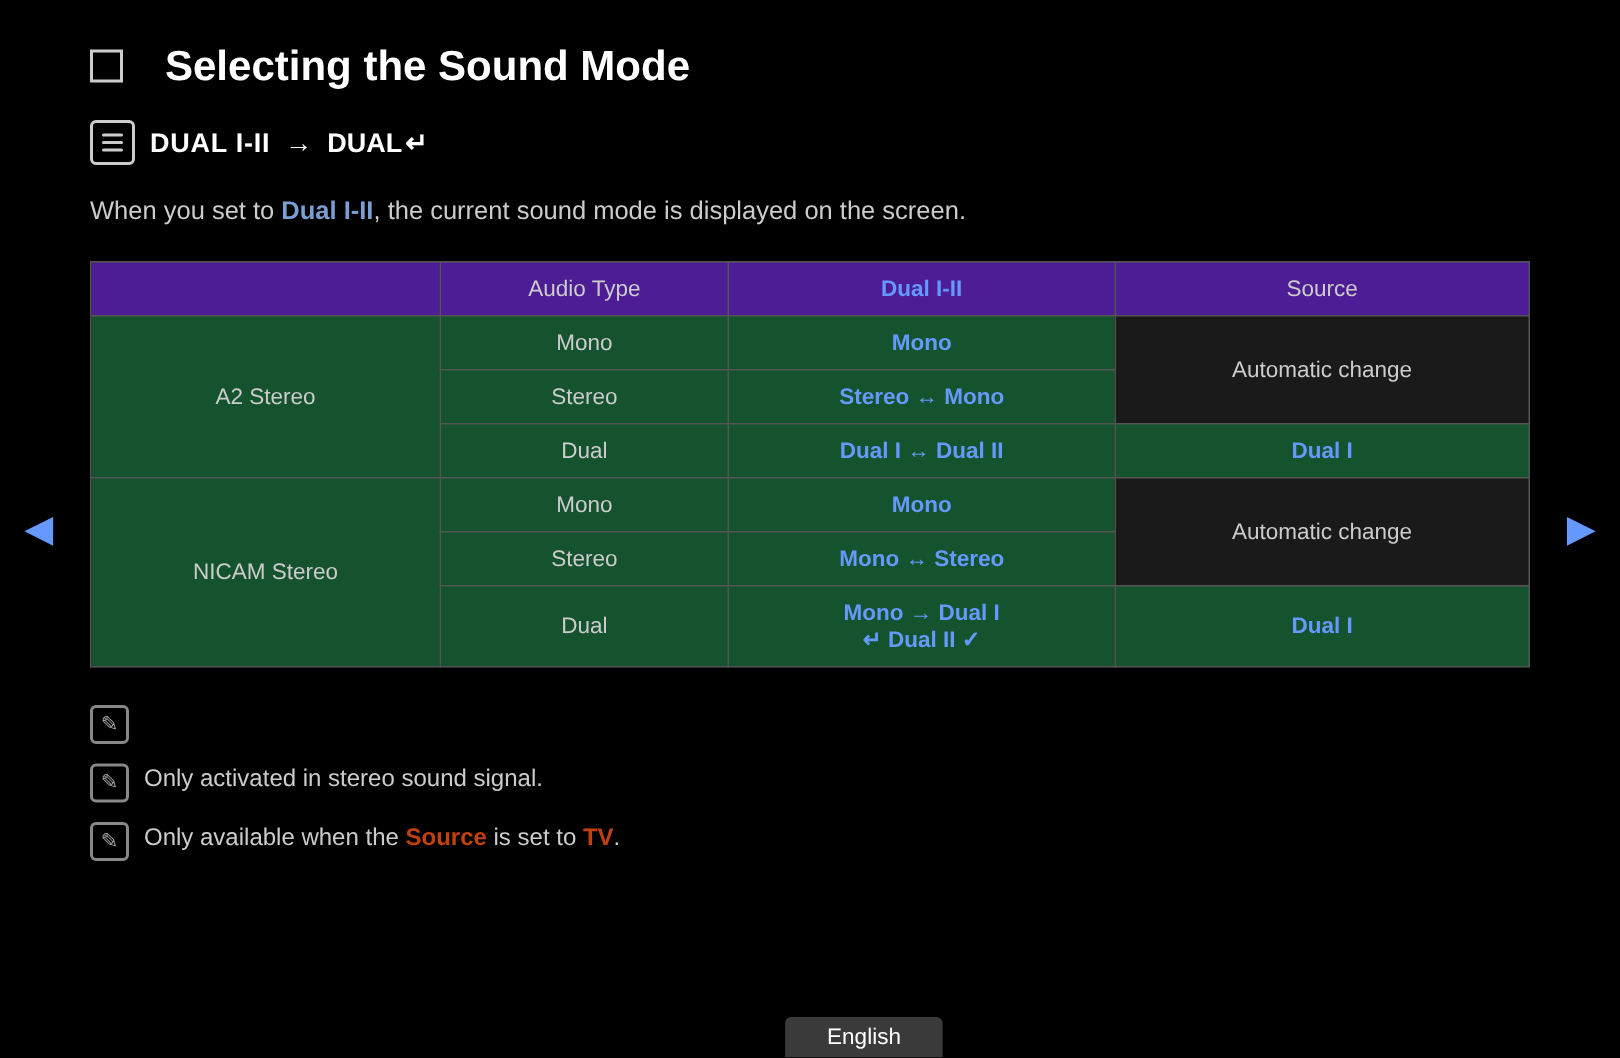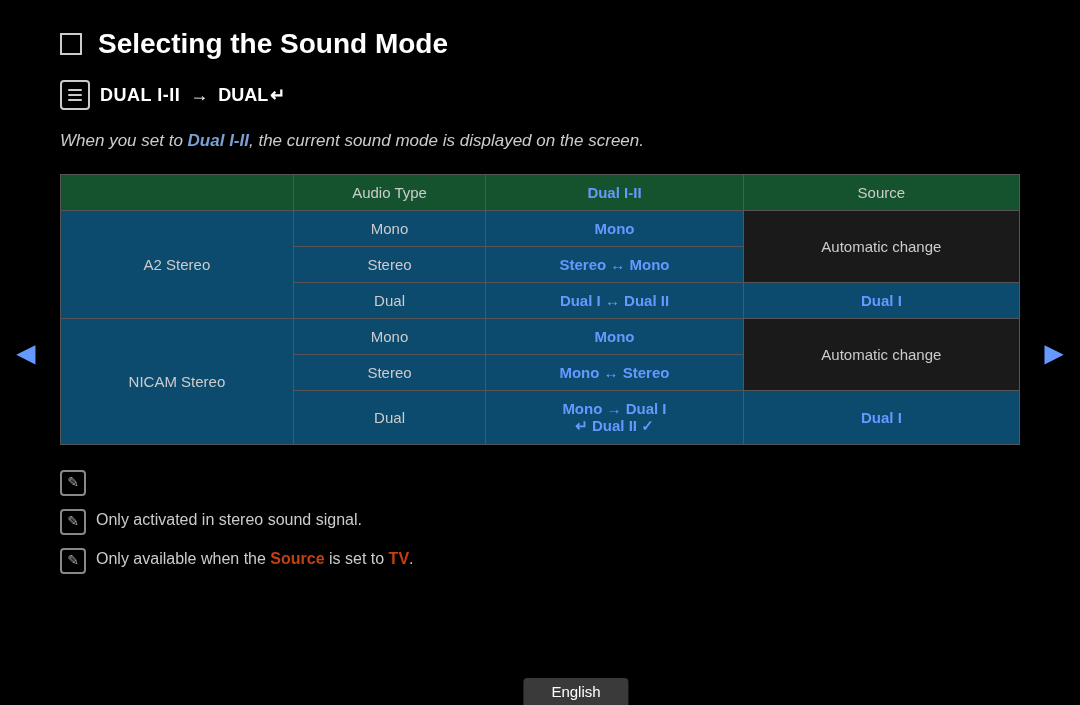--- a/index.html
+++ b/index.html
@@ -14,21 +14,21 @@
       position: relative;
     }
 
     .main-content {
       padding: 28px 60px 20px 60px;
     }
 
     .page-title {
       display: flex;
       align-items: center;
-      gap: 16px;
+      gap: 28px;
       margin-bottom: 20px;
     }
     .checkbox-icon {
       width: 22px;
       height: 22px;
       border: 2px solid #ccc;
       display: inline-block;
       flex-shrink: 0;
     }
     .page-title h1 {
@@ -73,21 +73,20 @@
       font-size: 18px;
       font-weight: bold;
       color: #fff;
     }
 
     .description {
       font-size: 17px;
       color: #ccc;
       margin-bottom: 20px;
       line-height: 1.5;
-      font-style: italic;
     }
     .highlight-blue {
       color: #7b9fd4;
       font-weight: bold;
     }
     .highlight-blue-bright {
       color: #c2410c;
       font-weight: bold;
     }
 
@@ -97,30 +96,30 @@
       border-collapse: collapse;
       margin-bottom: 24px;
     }
     .sound-table th, .sound-table td {
       border: 1px solid #555;
       padding: 9px 14px;
       text-align: center;
       font-size: 15px;
     }
     .sound-table thead th {
-      background: #14532d;
+      background: #4c1d95;
       color: #ccc;
       font-weight: normal;
     }
     .sound-table thead th.dual-col {
       color: #6699ff;
       font-weight: bold;
     }
     .sound-table tbody td {
-      background: #0c4a6e;
+      background: #14532d;
       color: #ccc;
     }
     .sound-table tbody td.blue-text {
       color: #6699ff;
       font-weight: bold;
     }
     .rowspan-cell {
       vertical-align: middle;
       color: #ccc;
       margin-top: 24px;

